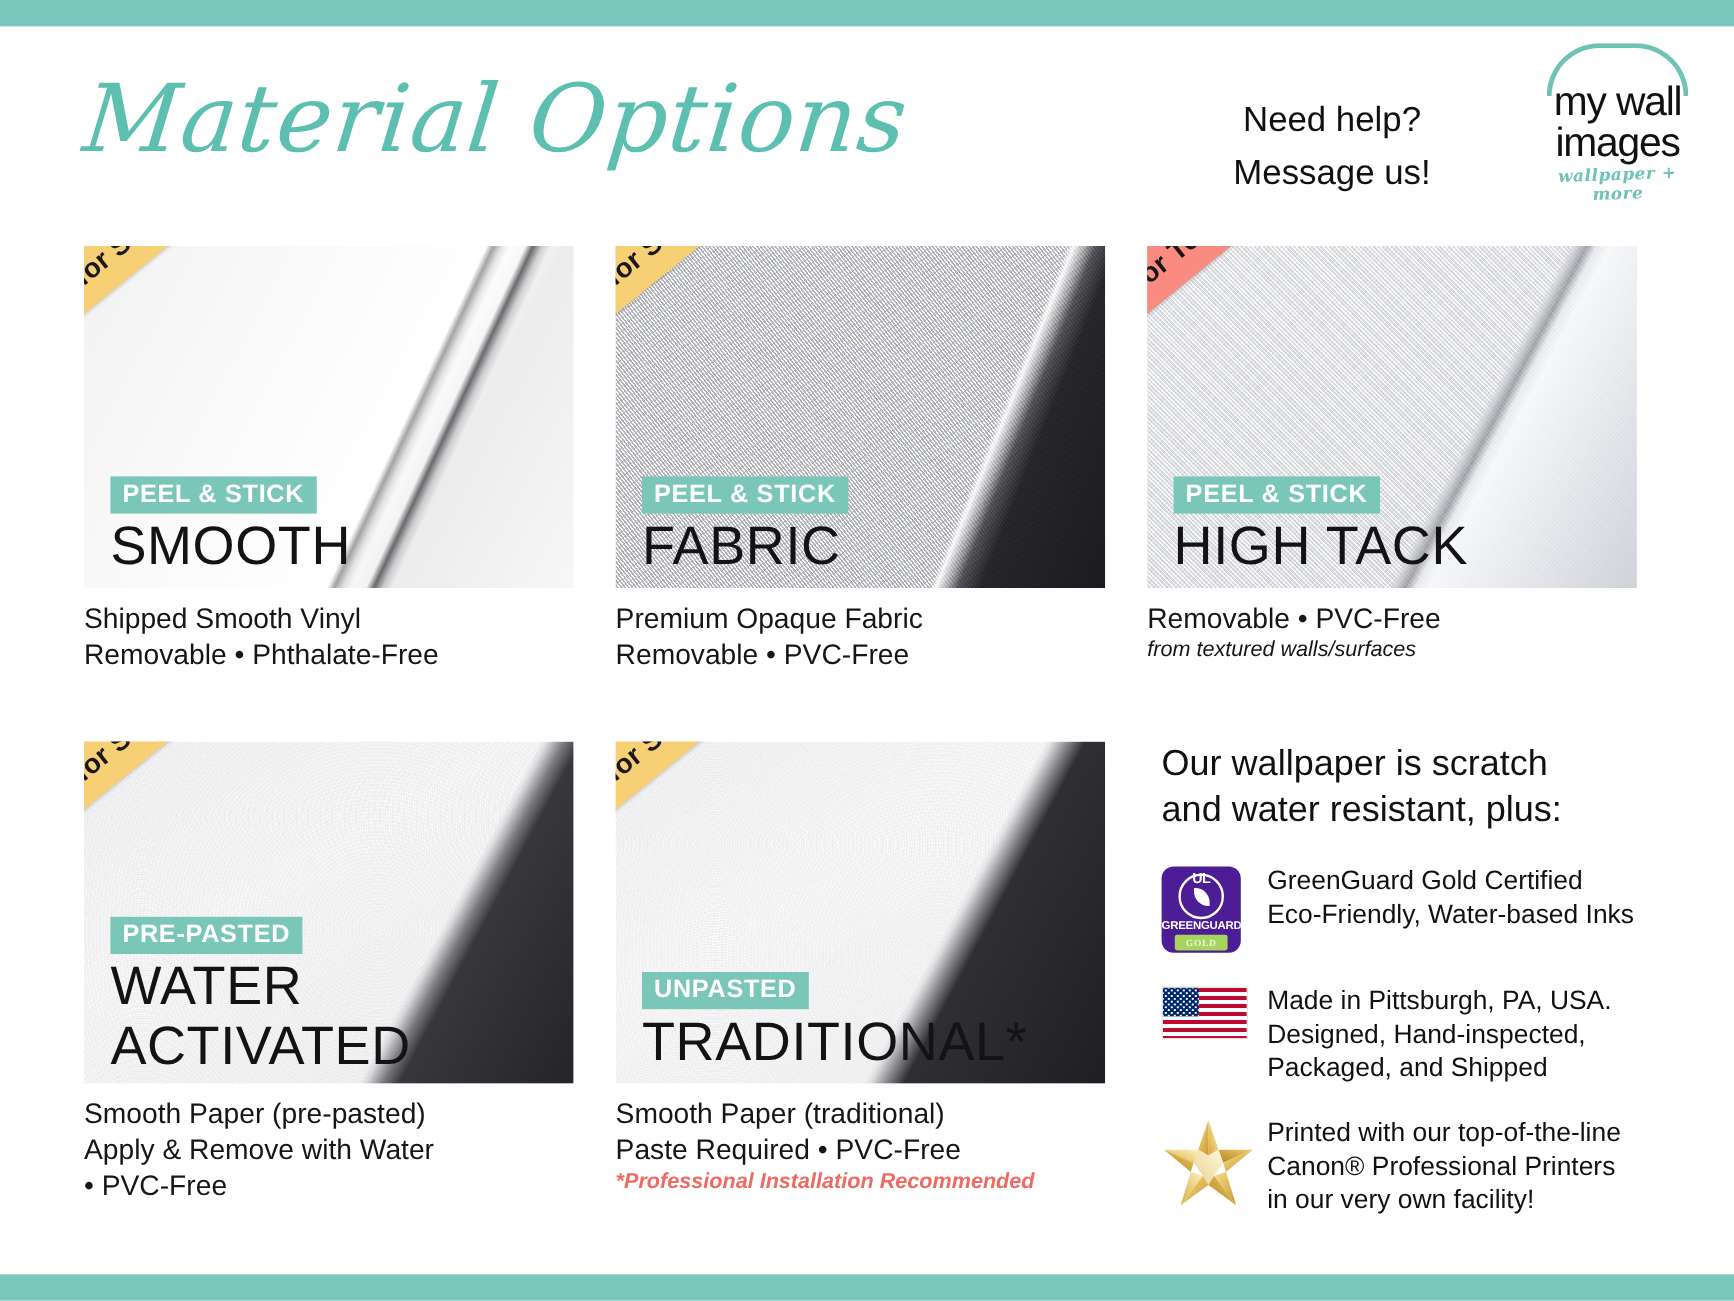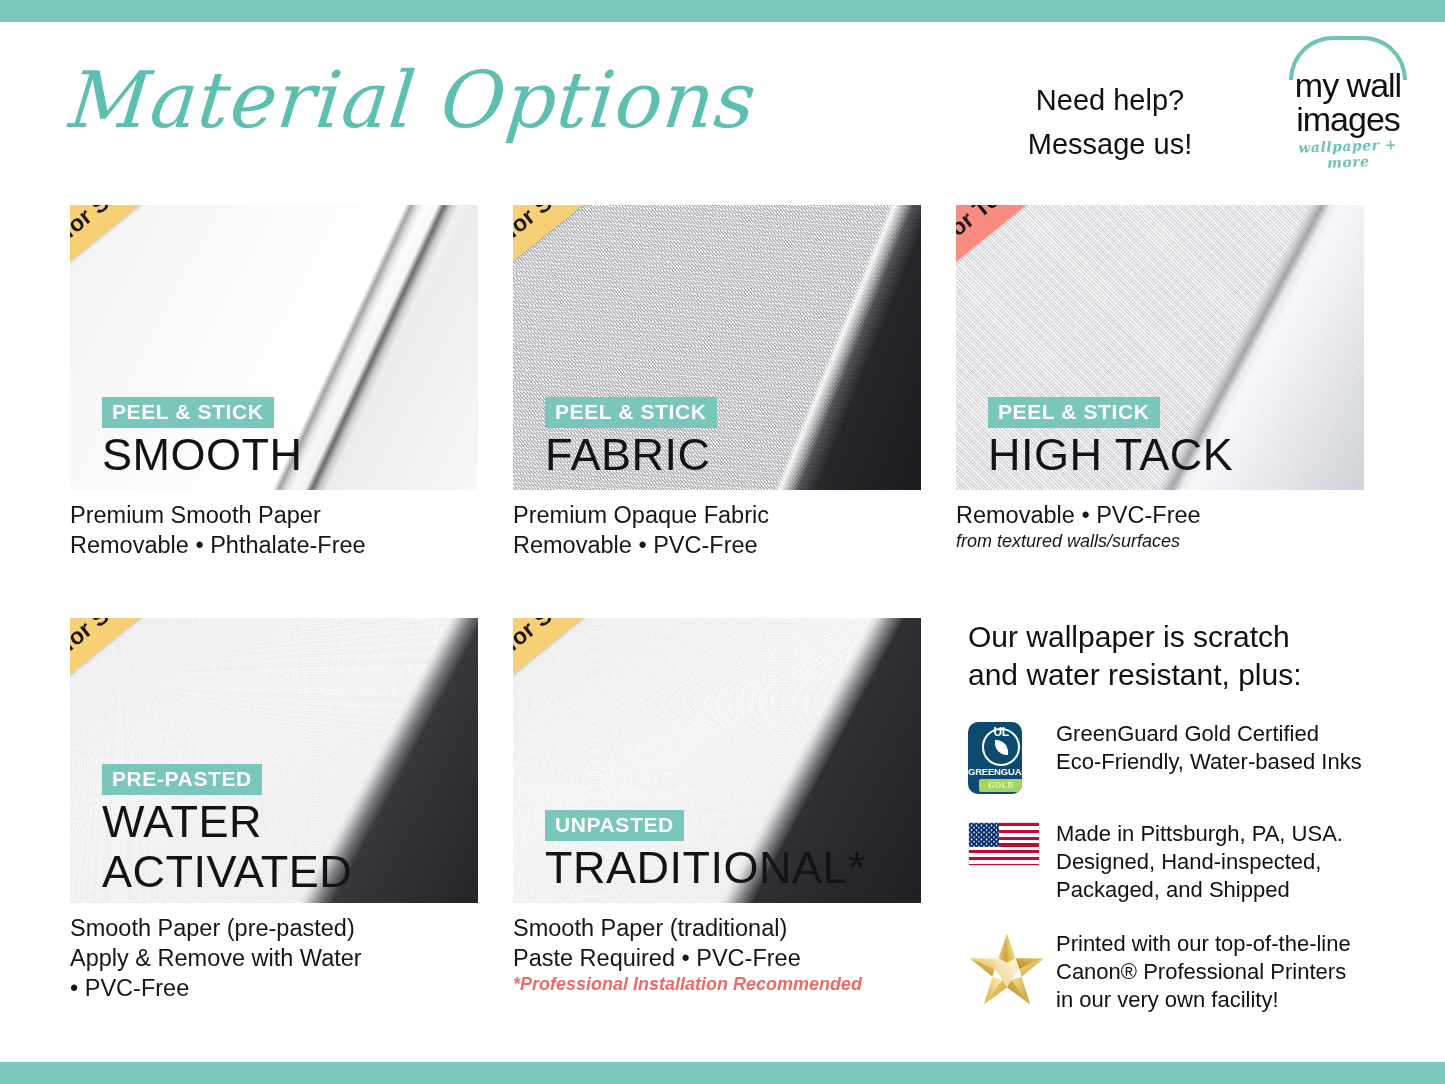--- a/index.html
+++ b/index.html
@@ -197,21 +197,21 @@
     font-size: 23px;
     font-weight: bold;
     color: #18181a;
     letter-spacing: 0.2px;
     white-space: nowrap;
   }
 
   
   .card-overlay {
     position: absolute;
-    left: 32px;
+    left: 22px;
     bottom: 10px;
     z-index: 6;
   }
   .badge {
     display: inline-block;
     background: #7ac7b9;
     color: #ffffff;
     font-size: 21px;
     font-weight: bold;
     letter-spacing: 0.6px;
@@ -273,23 +273,23 @@
   .feature-text {
     font-size: 22px;
     line-height: 28px;
     color: #111;
     padding-top: 0px;
   }
 
   
   .gg {
     position: relative;
-    width: 54px;
+    width: 66px;
     height: 72px;
-    background: #0c4a6e;
+    background: #4c1d95;
     border-radius: 10px;
     overflow: hidden;
   }
   .gg-circle {
     position: absolute;
     left: 14px; top: 6px;
     width: 38px; height: 38px;
     border-radius: 50%;
     border: 2.5px solid #ffffff;
   }
@@ -394,21 +394,21 @@
       <div class="tex-smooth"></div>
       <div class="ribbon ribbon-yellow">
         <span class="ribbon-text">for Smooth Walls</span>
       </div>
       <div class="card-overlay">
         <div class="badge">PEEL &amp; STICK</div>
         <div class="card-heading">SMOOTH</div>
       </div>
     </div>
     <div class="card-caption">
-      <div>Premium Smooth Paper</div>
+      <div>Shipped Smooth Vinyl</div>
       <div>Removable • Phthalate-Free</div>
     </div>
   </div>
 
   <div class="card" style="left:513px; top:205px;">
     <div class="card-photo">
       <div class="tex-fabric"></div>
       <div class="ribbon ribbon-yellow">
         <span class="ribbon-text">for Smooth Walls</span>
       </div>

